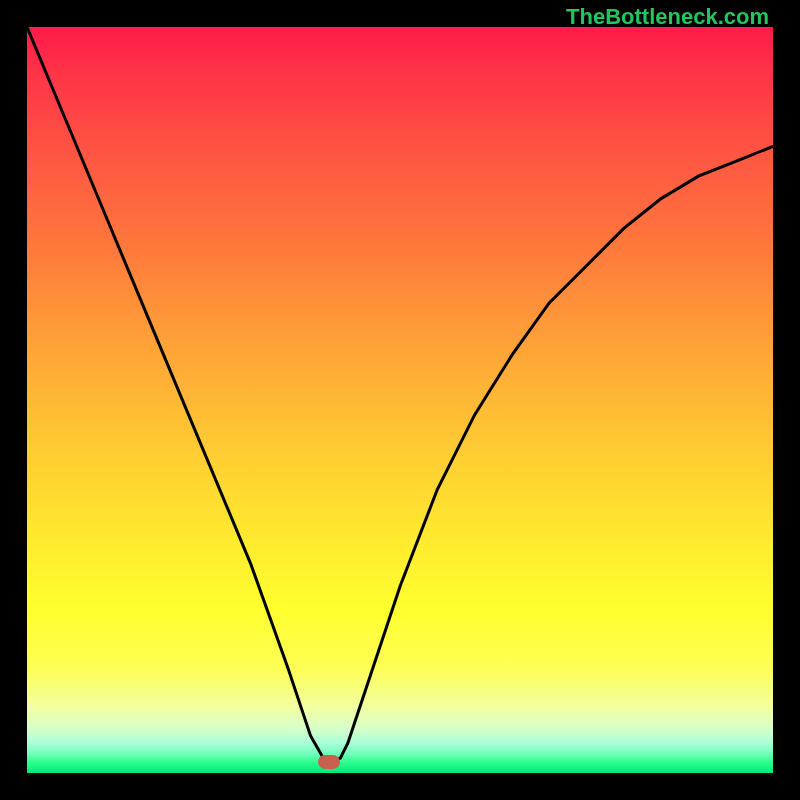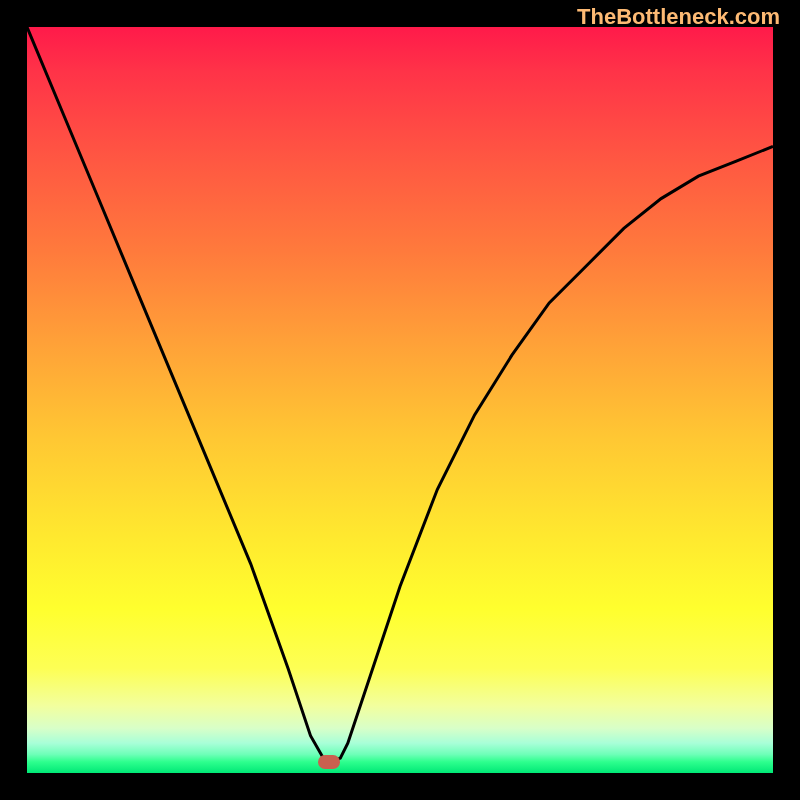--- a/index.html
+++ b/index.html
@@ -7,22 +7,22 @@
     padding: 0;
     width: 800px;
     height: 800px;
     background: #000;
     position: relative;
     font-family: Arial, sans-serif;
   }
   .watermark {
     position: absolute;
     top: 4px;
-    right: 20px;
-    color: #fdba74;
+    right: 31px;
+    color: #22c55e;
     font-size: 22px;
     font-weight: bold;
     z-index: 10;
   }
   .plot-area {
     position: absolute;
     left: 27px;
     top: 27px;
     width: 746px;
     height: 746px;

